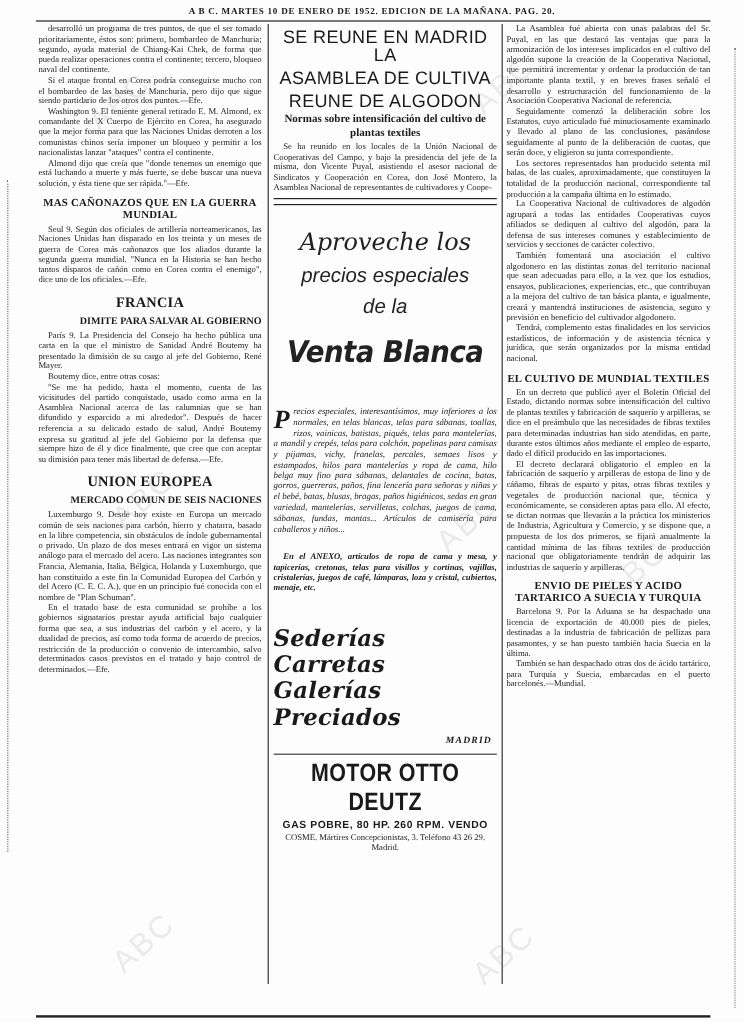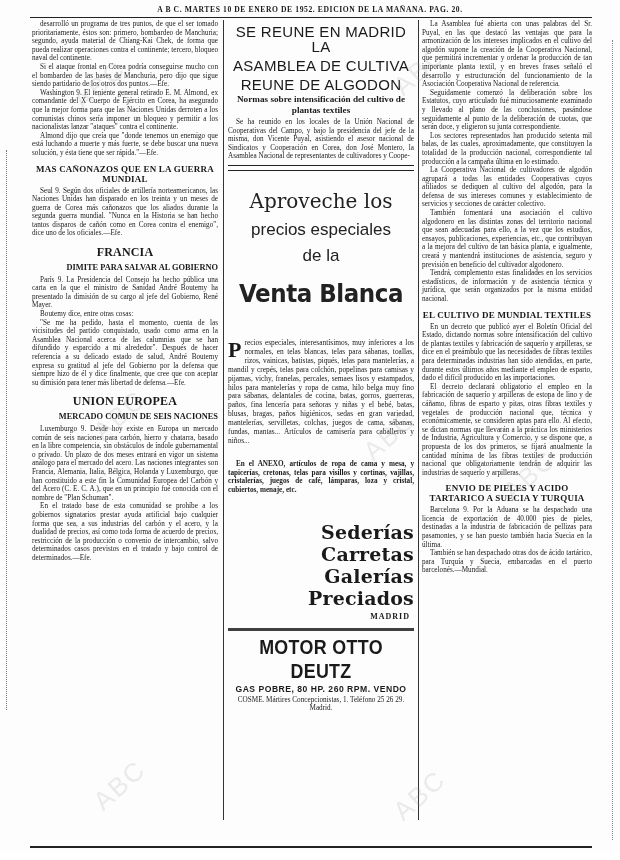--- a/index.html
+++ b/index.html
@@ -13,30 +13,30 @@
   .col-right { left: 422px; width: 170px; }
   .vrule { position: absolute; top: 20px; width: 1px; background: #333; }
   .p { margin: 0; text-indent: 8px; hyphens: auto; }
   .p + .p { margin-top: 0; }
   .hd { font-weight: bold; text-align: center; font-size: 9px; line-height: 10px; margin: 6px 0 3px; letter-spacing: 0.2px; }
   .hd-big { font-size: 12px; line-height: 13px; margin-top: 8px; }
   .sub { font-weight: bold; text-align: right; font-size: 8.4px; line-height: 9.6px; margin: 4px 0 3px; }
   .mid-title { font-family: Liberation Sans, sans-serif; text-align: center; font-size: 15px; line-height: 15px; letter-spacing: 0.3px; margin: 4px 0 2px; }
   .mid-sub { font-weight: bold; text-align: center; font-size: 9.2px; line-height: 10.5px; margin: 2px 0 3px; }
   .double-rule { height: 4px; border-top: 1.5px solid #222; border-bottom: 1px solid #222; margin: 4px 0; }
-  .ad { position: relative; border-bottom: 3px solid #404040; }
+  .ad { position: relative; border-bottom: 1px solid #404040; font-style: italic; }
   .ad-line { font-family: "Liberation Sans", sans-serif; text-align: center; color: #222; }
   .ad-l1 { font-size: 20px; line-height: 24px; margin-top: 18px; font-family: "DejaVu Serif", serif; }
   .ad-l2 { font-size: 17px; line-height: 22px; margin-top: 6px; }
   .ad-l3 { font-size: 17px; line-height: 22px; margin-top: 4px; }
   .ad-l4 { font-family: "DejaVu Sans", sans-serif; font-weight: bold; font-size: 25px; line-height: 30px; margin-top: 12px; transform: scaleX(0.92); letter-spacing: -0.5px; }
   .ad-body { font-size: 7.4px; line-height: 8.9px; text-align: justify; margin-top: 30px; }
   .dropcap { float: left; font-size: 22px; line-height: 18px; font-weight: bold; margin: 2px 3px 0 0; }
   .annex { font-size: 7.2px; line-height: 8.8px; font-weight: bold; margin-top: 14px; text-indent: 8px; text-align: justify; }
-  .store { font-family: "DejaVu Serif", serif; font-weight: bold; font-size: 19px; line-height: 22px; text-align: right; letter-spacing: 0.2px; }
+  .store { font-family: "DejaVu Serif", serif; font-weight: bold; font-size: 19px; line-height: 22px; text-align: left; letter-spacing: 0.2px; }
   .store-1 { margin-top: 26px; }
   .store-2 { }
   .store-city { text-align: right; font-size: 8px; font-weight: bold; letter-spacing: 1px; margin: 4px 4px 6px 0; }
   .motor { font-family: "Liberation Sans", sans-serif; font-weight: bold; font-size: 21px; line-height: 24px; text-align: center; transform: scaleX(0.85); letter-spacing: 0.4px; margin-top: 4px; }
   .motor-sub { font-family: "Liberation Sans", sans-serif; font-weight: bold; text-align: center; font-size: 8.6px; line-height: 10px; letter-spacing: 0.5px; margin-top: 1px; }
   .motor-contact { font-size: 7.2px; line-height: 8.8px; text-align: center; margin-top: 2px; }
   .watermark { position: absolute; font-family: "Liberation Sans", sans-serif; font-size: 26px; color: rgba(150,150,150,0.18); transform: rotate(-42deg); letter-spacing: 2px; pointer-events: none; }
   .foot-rule { position: absolute; left: 30px; top: 846px; width: 562px; height: 2px; background: #222; }
   .edge-l { position: absolute; left: 6px; top: 150px; width: 1px; height: 560px; border-left: 1px dotted #777; }
   .edge-r { position: absolute; left: 612px; top: 40px; width: 1px; height: 800px; border-left: 1px dotted #888; }
@@ -95,21 +95,21 @@
       </div>
       <div class="annex">En el ANEXO, artículos de ropa de cama y mesa, y tapicerías, cretonas, telas para visillos y cortinas, vajillas, cristalerías, juegos de café, lámparas, loza y cristal, cubiertos, menaje, etc.</div>
 
       <div class="store store-1">Sederías Carretas</div>
       <div class="store store-2">Galerías Preciados</div>
       <div class="store-city">MADRID</div>
     </div>
 
     <div class="motor">MOTOR OTTO DEUTZ</div>
     <div class="motor-sub">GAS POBRE, 80 HP. 260 RPM. VENDO</div>
-    <div class="motor-contact">COSME. Mártires Concepcionistas, 1. Teléfono 25 26 29. Madrid.</div>
+    <div class="motor-contact">COSME. Mártires Concepcionistas, 3. Teléfono 43 26 29. Madrid.</div>
   </div>
 
   <div class="vrule" style="left:418px;height:800px;"></div>
 
   <div class="col col-right">
     <p class="p">La Asamblea fué abierta con unas palabras del Sr. Puyal, en las que destacó las ventajas que para la armonización de los intereses implicados en el cultivo del algodón supone la creación de la Cooperativa Nacional, que permitirá incrementar y ordenar la producción de tan importante planta textil, y en breves frases señaló el desarrollo y estructuración del funcionamiento de la Asociación Cooperativa Nacional de referencia.</p>
     <p class="p">Seguidamente comenzó la deliberación sobre los Estatutos, cuyo articulado fué minuciosamente examinado y llevado al plano de las conclusiones, pasándose seguidamente al punto de la deliberación de cuotas, que serán doce, y eligieron su junta correspondiente.</p>
     <p class="p">Los sectores representados han producido setenta mil balas, de las cuales, aproximadamente, que constituyen la totalidad de la producción nacional, correspondiente tal producción a la campaña última en lo estimado.</p>
     <p class="p">La Cooperativa Nacional de cultivadores de algodón agrupará a todas las entidades Cooperativas cuyos afiliados se dediquen al cultivo del algodón, para la defensa de sus intereses comunes y establecimiento de servicios y secciones de carácter colectivo.</p>
     <p class="p">También fomentará una asociación el cultivo algodonero en las distintas zonas del territorio nacional que sean adecuadas para ello, a la vez que los estudios, ensayos, publicaciones, experiencias, etc., que contribuyan a la mejora del cultivo de tan básica planta, e igualmente, creará y mantendrá instituciones de asistencia, seguro y previsión en beneficio del cultivador algodonero.</p>

